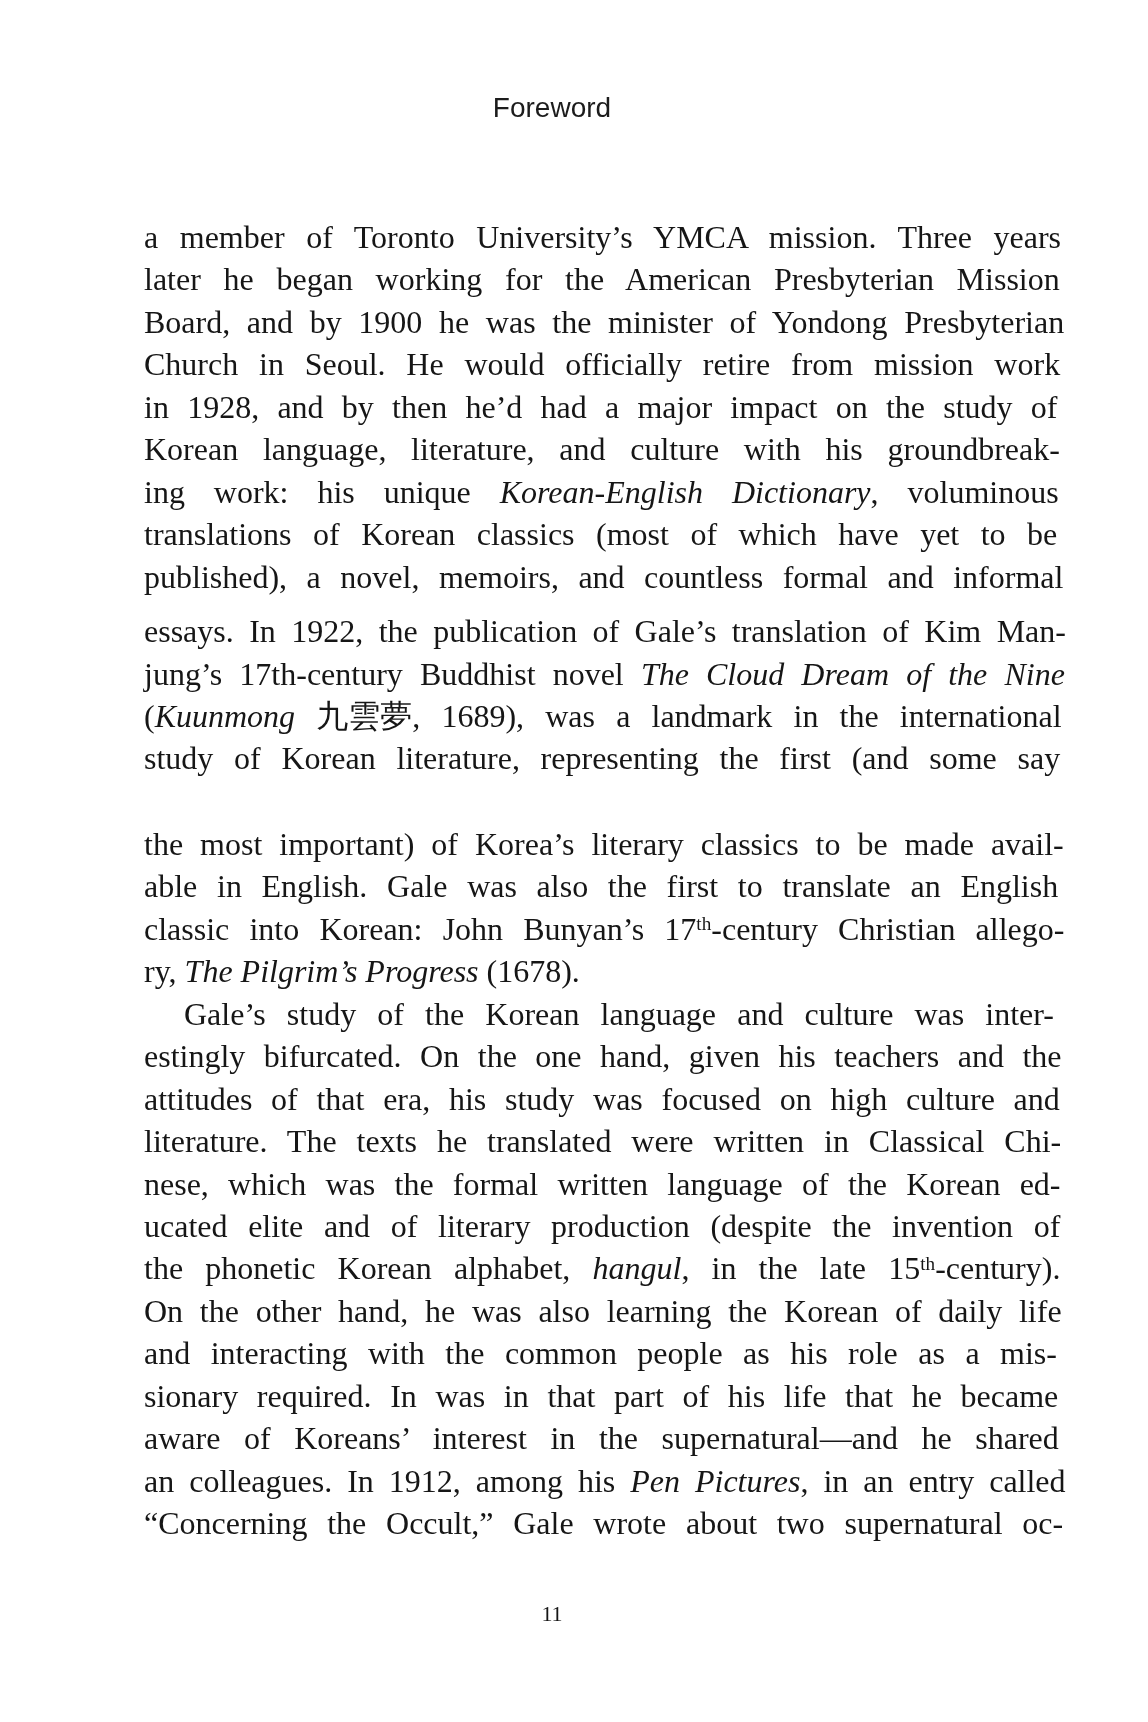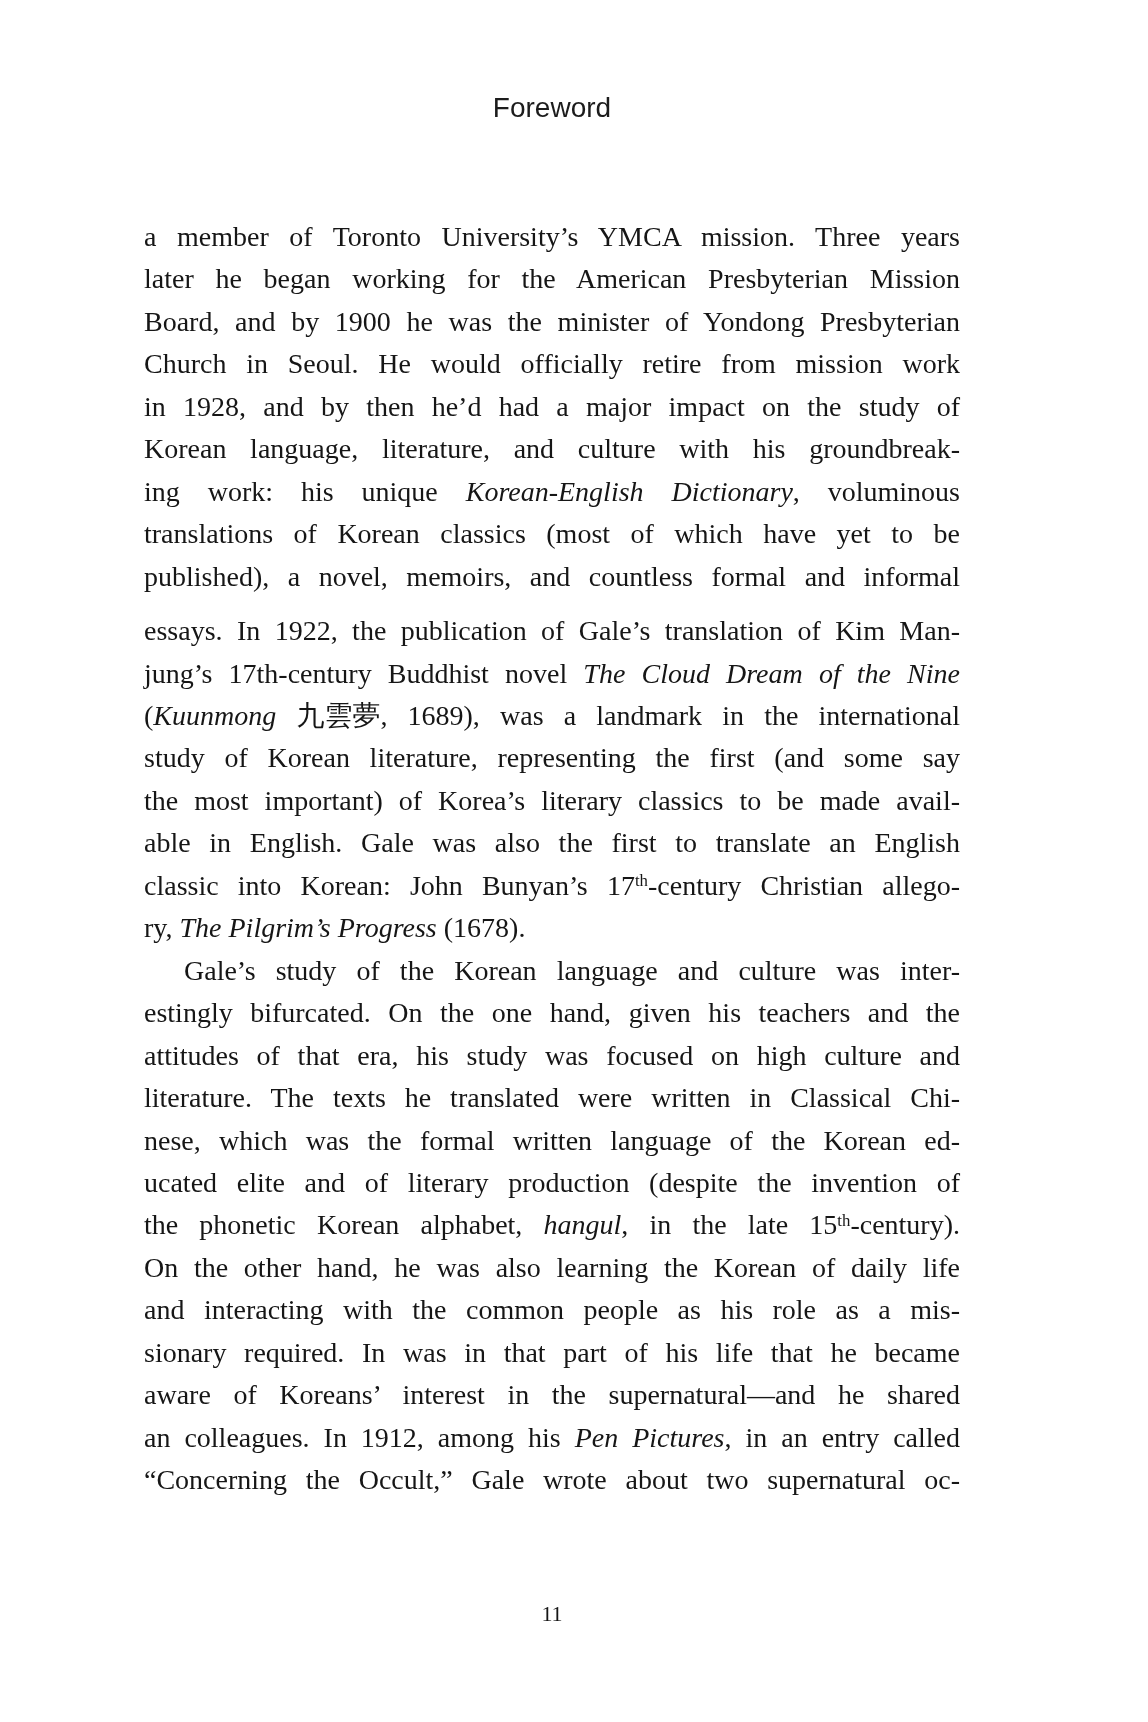--- a/index.html
+++ b/index.html
@@ -22,21 +22,21 @@
     font-family: "Liberation Sans", "DejaVu Sans", sans-serif;
     font-size: 28px;
     line-height: 1;
     color: #1c1c1c;
   }
   .body-text {
     position: absolute;
     left: 144px;
     top: 216px;
     width: 816px;
-    font-size: 28px;
+    font-size: 32px;
   }
   .line {
     line-height: 42.45px;
     white-space: nowrap;
     text-align: left;
   }
   .it { font-style: italic; }
   .sup {
     font-size: 0.6em;
     position: relative;
@@ -67,21 +67,21 @@
       <div class="line" style="word-spacing: 12.7865px;"><span class="ln"><span>Church in Seoul. He would officially retire from mission work</span></span></div>
       <div class="line" style="word-spacing: 10.2512px;"><span class="ln"><span>in 1928, and by then he’d had a major impact on the study of</span></span></div>
       <div class="line" style="word-spacing: 16.7188px;"><span class="ln"><span>Korean language, literature, and culture with his groundbreak-</span></span></div>
       <div class="line" style="word-spacing: 20.9349px;"><span class="ln"><span>ing work: his unique </span><span class="it">Korean-English Dictionary</span><span>, voluminous</span></span></div>
       <div class="line" style="word-spacing: 13.4844px;"><span class="ln"><span>translations of Korean classics (most of which have yet to be</span></span></div>
       <div class="line" style="word-spacing: 11.5059px;"><span class="ln"><span>published), a novel, memoirs, and countless formal and informal</span></span></div>
       <div class="line" style="word-spacing: 7.41406px; margin-top: 12px;"><span class="ln"><span>essays. In 1922, the publication of Gale’s translation of Kim Man-</span></span></div>
       <div class="line" style="word-spacing: 9.11979px;"><span class="ln"><span>jung’s 17th-century Buddhist novel </span><span class="it">The Cloud Dream of the Nine</span></span></div>
       <div class="line" style="word-spacing: 13.1543px;"><span class="ln"><span>(</span><span class="it">Kuunmong</span><span> 九雲夢, 1689), was a landmark in the international</span></span></div>
       <div class="line" style="word-spacing: 12.7413px;"><span class="ln"><span>study of Korean literature, representing the first (and some say</span></span></div>
-      <div class="line" style="word-spacing: 8.97813px;"><span class="ln"><span>the most important) of Korea’s literary classics to be made avail-</span></span></div>
+      <div class="line" style="word-spacing: 8.97813px; margin-top: 43px;"><span class="ln"><span>the most important) of Korea’s literary classics to be made avail-</span></span></div>
       <div class="line" style="word-spacing: 11.6903px;"><span class="ln"><span>able in English. Gale was also the first to translate an English</span></span></div>
       <div class="line" style="word-spacing: 12.1696px;"><span class="ln"><span>classic into Korean: John Bunyan’s 17</span><span class="sup">th</span><span>-century Christian allego-</span></span></div>
       <div class="line"><span class="ln"><span>ry, </span><span class="it">The Pilgrim’s Progress</span><span> (1678).</span></span></div>
       <div class="line" style="padding-left: 40px; word-spacing: 13.1111px;"><span class="ln"><span>Gale’s study of the Korean language and culture was inter-</span></span></div>
       <div class="line" style="word-spacing: 10.5328px;"><span class="ln"><span>estingly bifurcated. On the one hand, given his teachers and the</span></span></div>
       <div class="line" style="word-spacing: 10.7017px;"><span class="ln"><span>attitudes of that era, his study was focused on high culture and</span></span></div>
       <div class="line" style="word-spacing: 11.934px;"><span class="ln"><span>literature. The texts he translated were written in Classical Chi-</span></span></div>
       <div class="line" style="word-spacing: 11.2375px;"><span class="ln"><span>nese, which was the formal written language of the Korean ed-</span></span></div>
       <div class="line" style="word-spacing: 12.6562px;"><span class="ln"><span>ucated elite and of literary production (despite the invention of</span></span></div>
       <div class="line" style="word-spacing: 14.1582px;"><span class="ln"><span>the phonetic Korean alphabet, </span><span class="it">hangul</span><span>, in the late 15</span><span class="sup">th</span><span>-century).</span></span></div>

